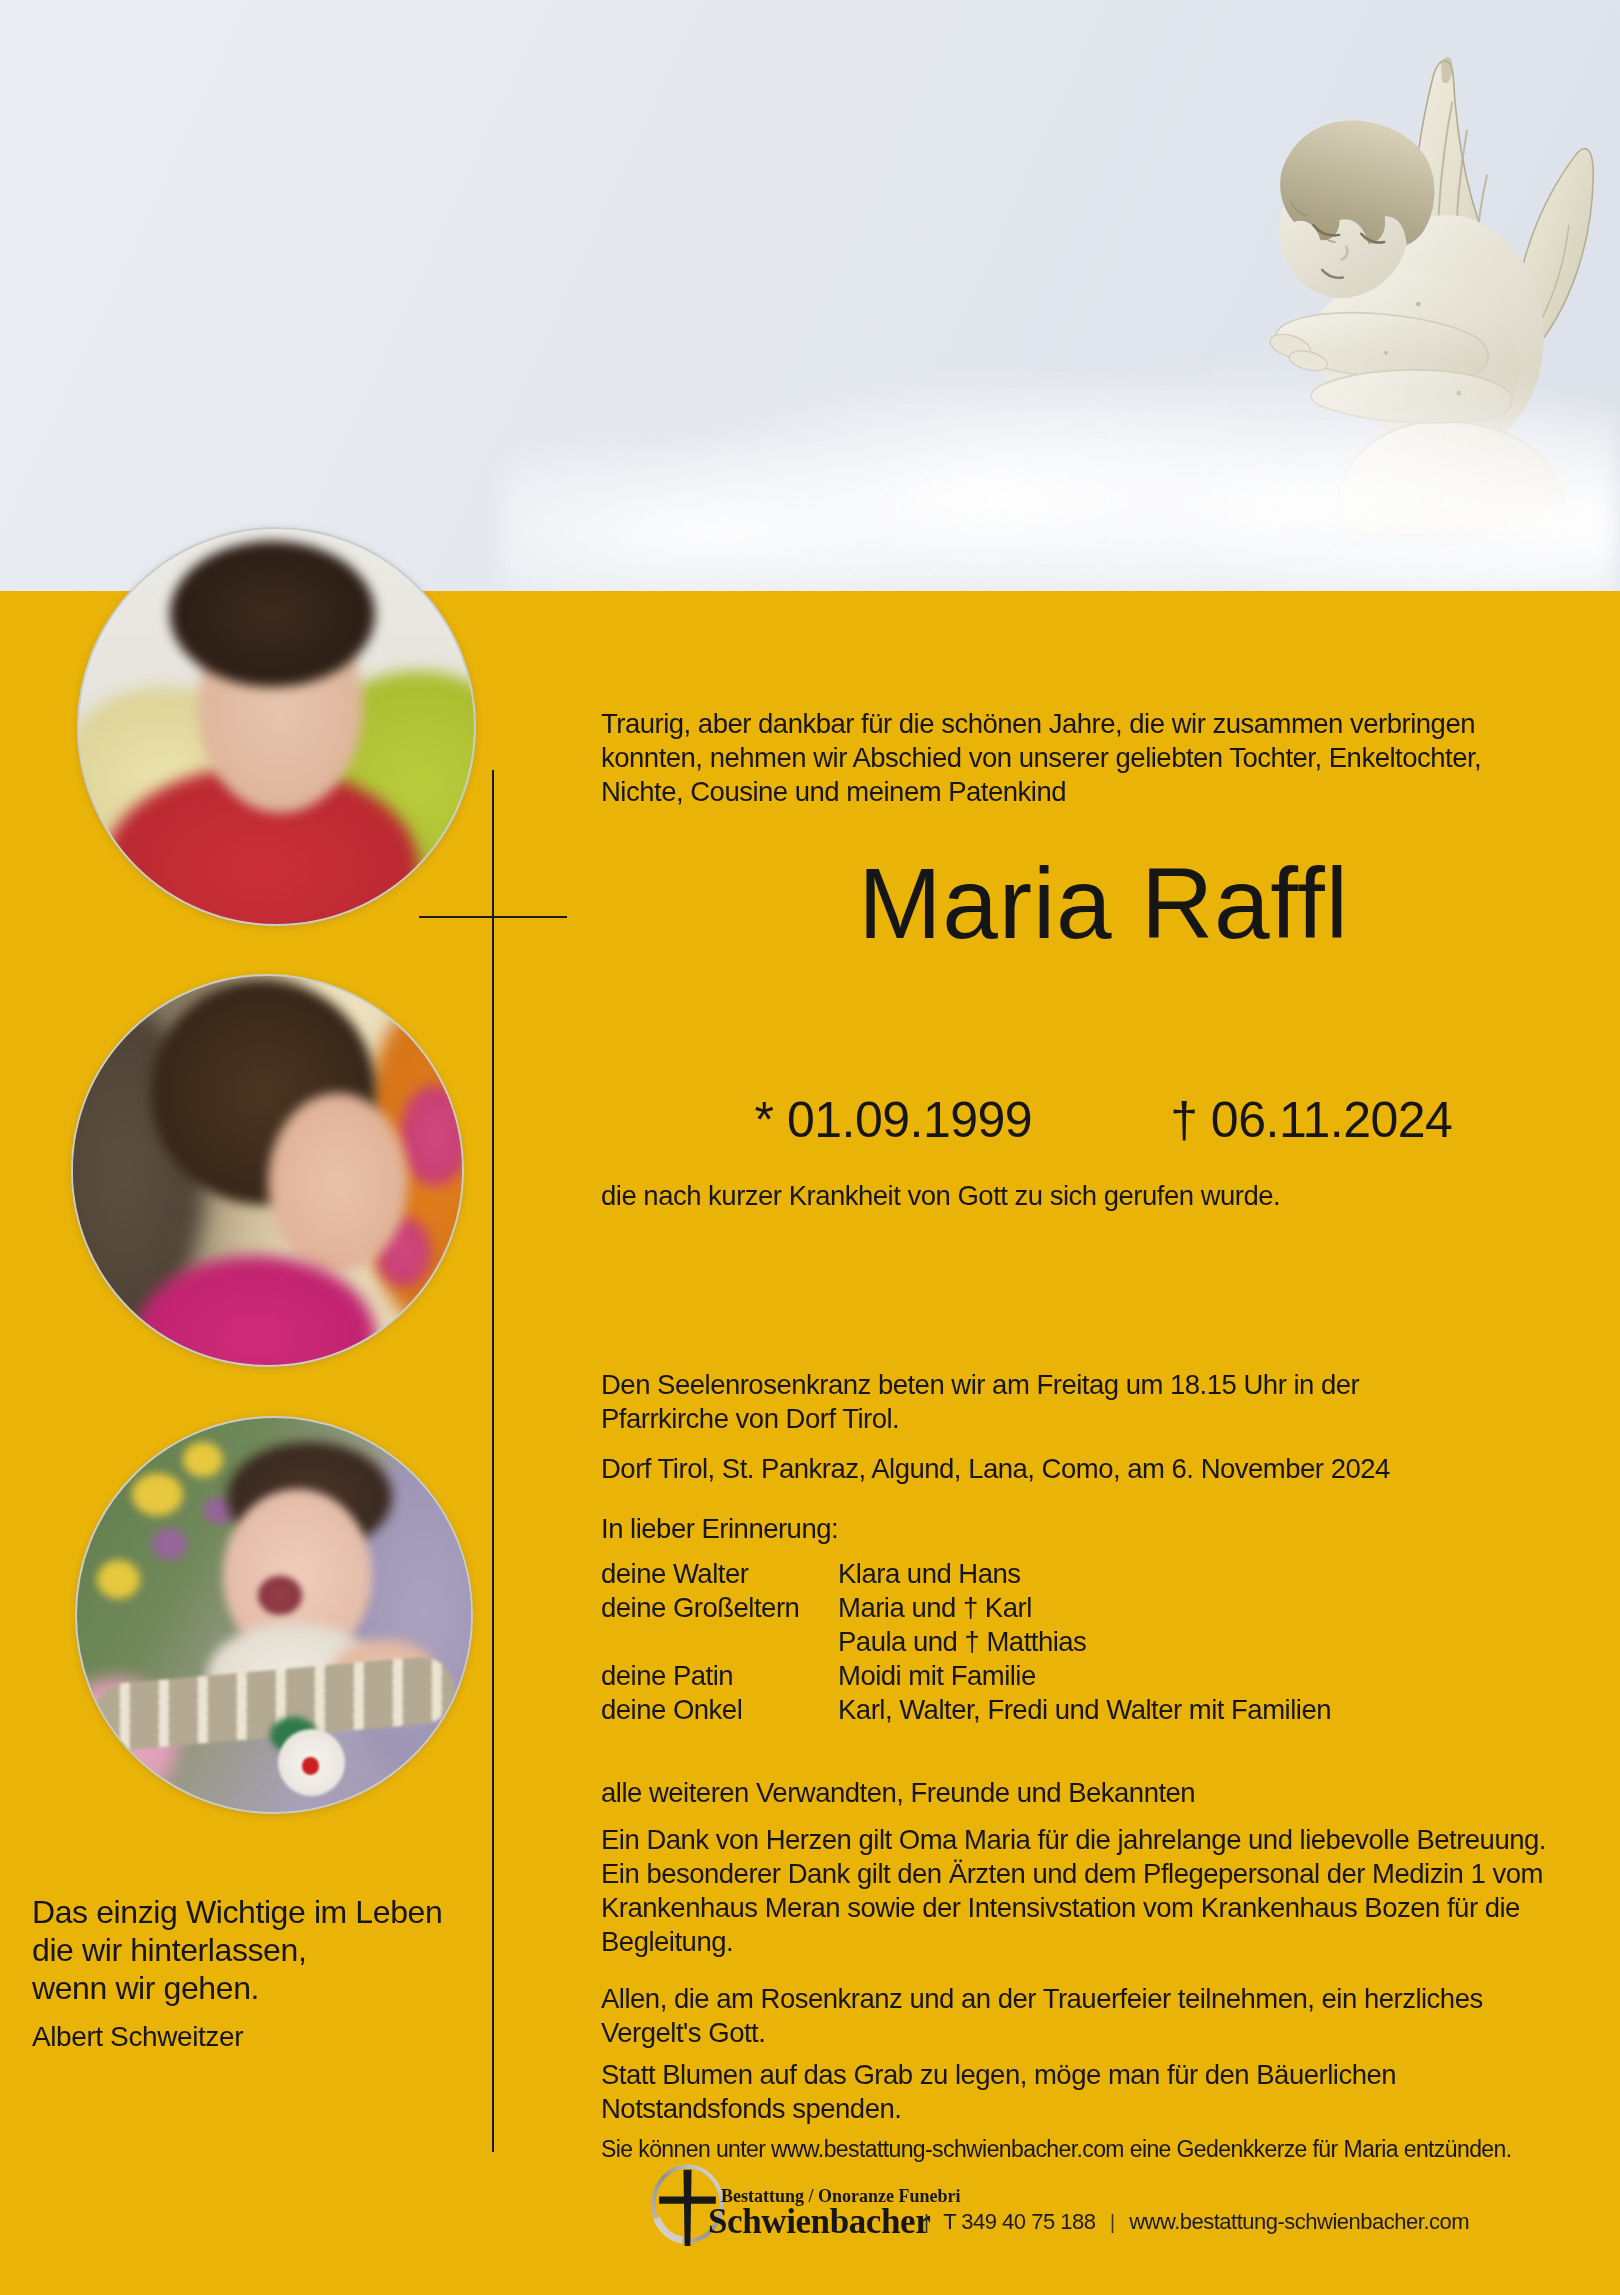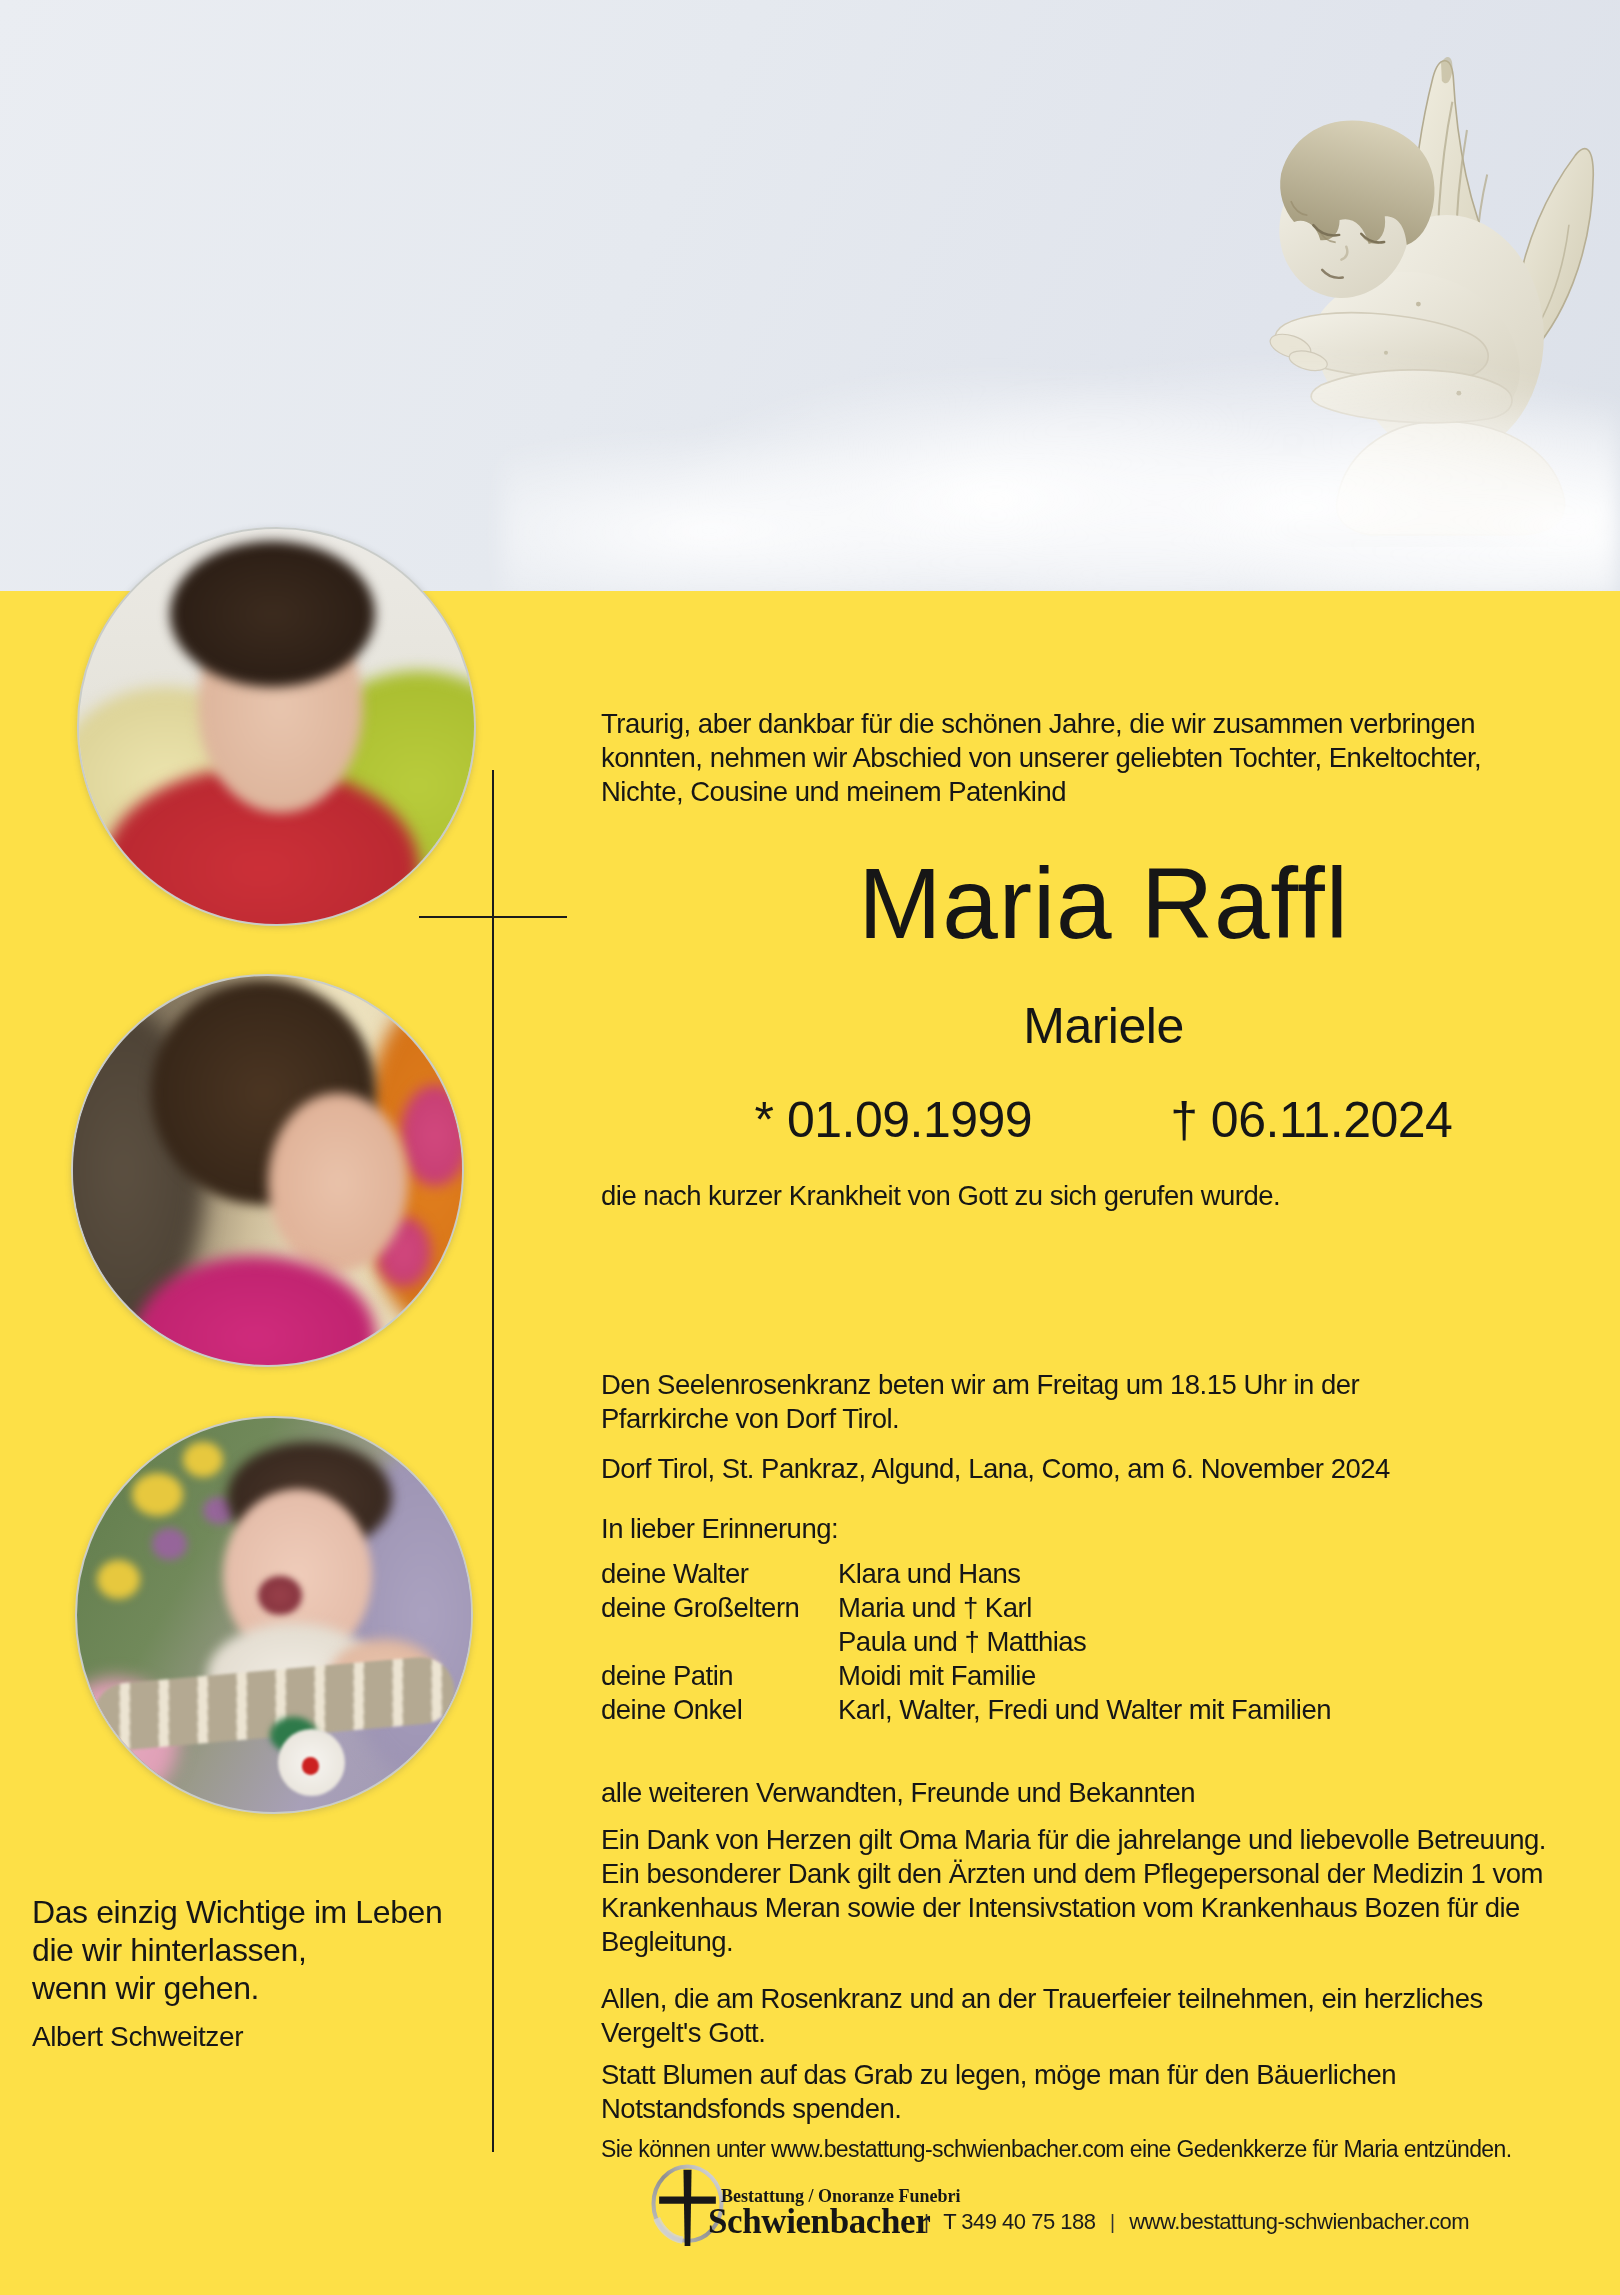--- a/index.html
+++ b/index.html
@@ -1,17 +1,17 @@
 <!DOCTYPE html>
 <html lang="de" style="font-size:13px"><head>
 <meta charset="utf-8">
 <style>
   html,body{margin:0;padding:0;background:#888;}
   .page{
-    position:relative;width:1621px;height:2295px;background:#fde047;
+    position:relative;width:1621px;height:2295px;background:#eab308;
     font-family:"Liberation Sans","DejaVu Sans",sans-serif;color:#161616;
     margin:0 auto;overflow:hidden;
   }
   
   .header{
     position:absolute;left:0;top:0;width:1621px;height:591px;overflow:hidden;
     background:linear-gradient(115deg,#eaedf2 0%,#e5e9ef 40%,#e0e4ec 75%,#dce1e9 100%);
   }
   .clouds{
     position:absolute;left:502px;top:357px;width:1118px;height:243px;
@@ -166,21 +166,20 @@
     <div class="b" style="left:57%;top:86%;width:4.5%;height:4.5%;background:#cc2020;filter:blur(0.8px);"></div>
   </div>
 
   <div class="cross-v"></div>
   <div class="cross-h"></div>
 
   <div class="col body-text" style="top:707px;">Traurig, aber dankbar für die schönen Jahre, die wir zusammen verbringen<br>konnten, nehmen wir Abschied von unserer geliebten Tochter, Enkeltochter,<br>Nichte, Cousine und meinem Patenkind</div>
 
   <div class="col name">Maria Raffl</div>
 
-  <div class="col nickname">Mariele</div>
 
   <div class="col dates">
     <span>* 01.09.1999</span>
     <span>† 06.11.2024</span>
   </div>
 
   <div class="col body-text" style="top:1179px;">die nach kurzer Krankheit von Gott zu sich gerufen wurde.</div>
 
 
   <div class="col body-text" style="top:1368px;">Den Seelenrosenkranz beten wir am Freitag um 18.15 Uhr in der<br>Pfarrkirche von Dorf Tirol.</div>

